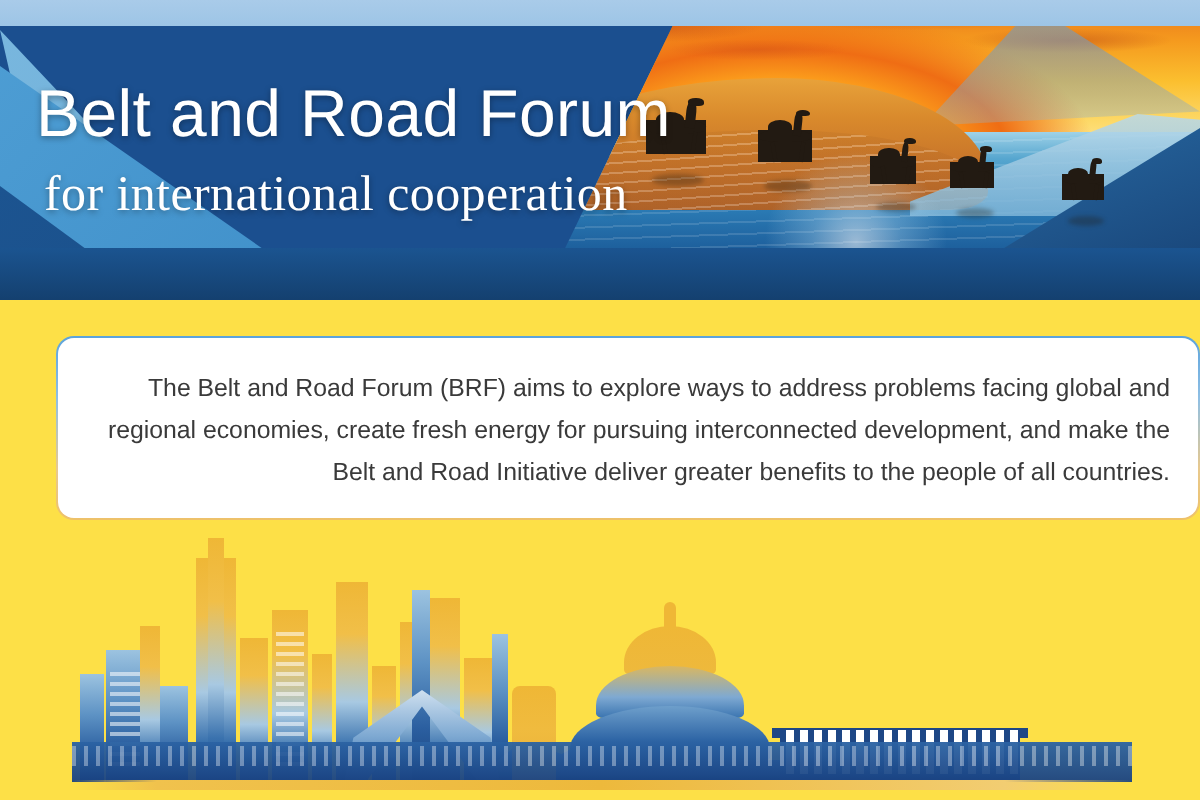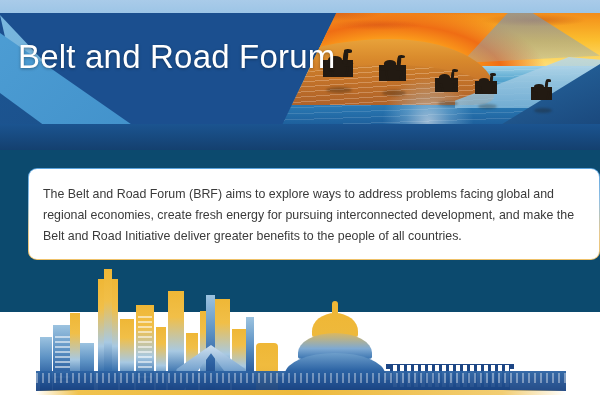--- a/index.html
+++ b/index.html
@@ -1,20 +1,20 @@
 <!DOCTYPE html>
 <html><head>
 <meta charset="utf-8">
 <style>
   html,body{margin:0;padding:0;}
   body{
     width:600px;height:400px;overflow:hidden;background:#ffffff;
     font-family:"Liberation Sans",sans-serif;
   }
-  .page{position:relative;width:600px;height:312px;background:#0c4a6e;}
+  .page{position:relative;width:600px;height:400px;background:#fde047;text-align:right;}
 
   
   .banner{
     position:absolute;left:0;top:0;width:600px;height:150px;overflow:hidden;
     background:#1b4f8f;
   }
   
   .banner-topstrip{
     position:absolute;left:0;top:0;width:600px;height:13px;
     background:linear-gradient(180deg,#a9cbe9 0%,#9dc5e6 100%);
@@ -307,20 +307,21 @@
       <div class="camel-ref" style="left:34%;top:60%;width:24px;height:6px;"></div>
       <div class="camel-ref" style="left:51%;top:67%;width:20px;height:5px;"></div>
       <div class="camel-ref" style="left:63%;top:69%;width:19px;height:5px;"></div>
       <div class="camel-ref" style="left:80%;top:72%;width:18px;height:5px;"></div>
     </div>
 
     <div class="bnr-bottomband"></div>
     <div class="banner-topstrip"></div>
 
     <div class="banner-title">Belt and Road Forum</div>
+    <div class="banner-sub">for international cooperation</div>
   </div>
 
   <div class="desc-wrap">
     <div class="desc-card">
       <p class="desc-text">The Belt and Road Forum (BRF) aims to explore ways to address problems facing global and regional economies, create fresh energy for pursuing interconnected development, and make the Belt and Road Initiative deliver greater benefits to the people of all countries.</p>
     </div>
   </div>
 
   <div class="skyline">
 

